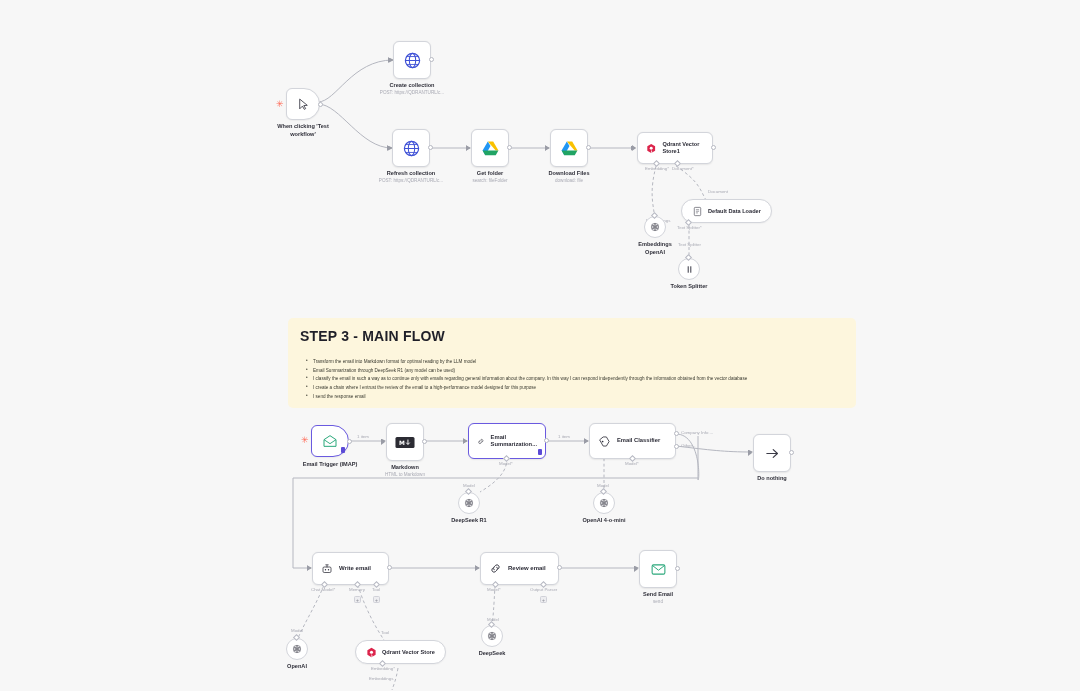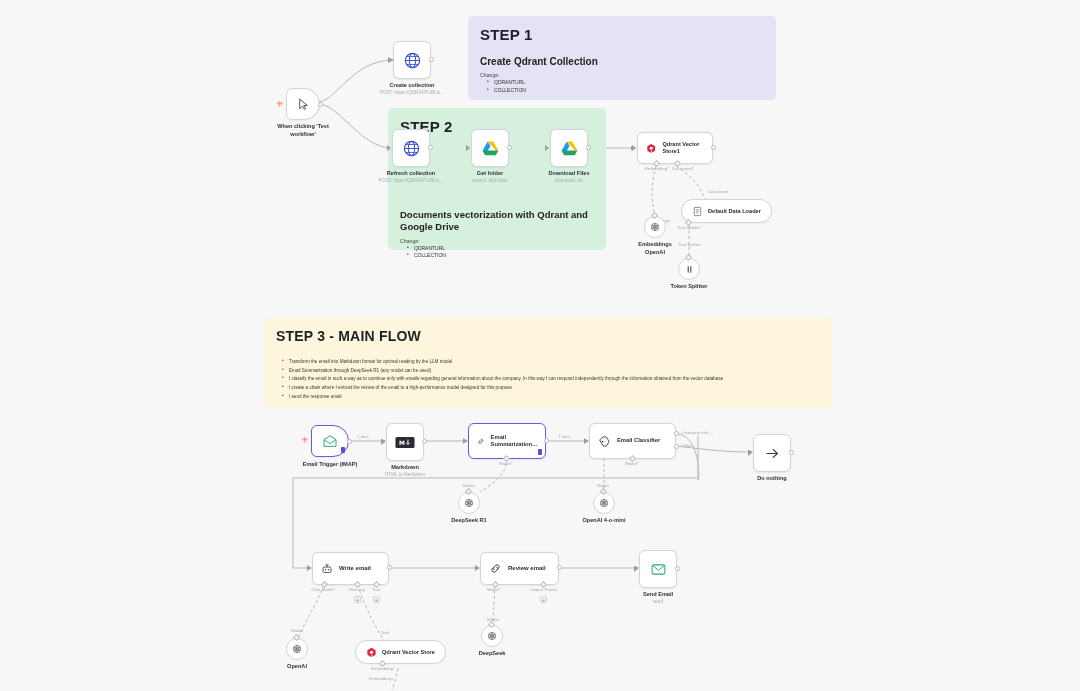--- a/index.html
+++ b/index.html
@@ -18,21 +18,21 @@
   .sticky{position:absolute;border-radius:5px;padding:10px 12px;box-sizing:border-box;}
   .sticky .step-title{font-size:15px;font-weight:700;letter-spacing:.2px;color:#1f1f28;margin:0 0 12px 0;}
   .sticky .note-h{font-size:10px;font-weight:700;color:#222;margin:0 0 4px 0;line-height:1.3;}
   .sticky .note-sub{font-size:5.2px;color:#444;margin:0 0 1px 0;}
   .sticky ul{margin:0;padding-left:9px;list-style:none;}
   .sticky li{font-size:5px;color:#333;line-height:1.55;position:relative;padding-left:5px;}
   .sticky li:before{content:"•";position:absolute;left:-2px;top:-1px;}
 
   #sticky-step1{left:468px;top:16px;width:308px;height:84px;background:#e3e3f5;}
   #sticky-step2{left:388px;top:108px;width:218px;height:142px;background:#d6f0de;}
-  #sticky-step3{left:264px;top:318px;width:568px;height:90px;background:#fdf6dd;}
+  #sticky-step3{left:288px;top:318px;width:568px;height:90px;background:#fdf6dd;}
   #sticky-step3 .step-title{font-size:14px;margin-bottom:14px;}
   #sticky-step3 ul{padding-left:8px;}
   #sticky-step3 li{font-size:4.6px;line-height:1.9;color:#3a3a30;}
 
   
   .node{position:absolute;box-sizing:border-box;}
   .nbox{
     background:#fff;border:1px solid #d3d5db;border-radius:6px;
     display:flex;align-items:center;justify-content:center;
     box-shadow:0 .5px 1.5px rgba(0,0,0,.07);
@@ -125,40 +125,21 @@
       <path d="M689,225 C689,243 689,248 689,258"></path>
       <path d="M507,458 C507,470 500,480 480,492"></path>
       <path d="M604,458 C604,472 604,480 604,492"></path>
       <path d="M324,585 C316,605 306,620 298,638"></path>
       <path d="M358,585 C362,600 372,622 384,640"></path>
       <path d="M398,668 C396,680 394,684 392,690"></path>
       <path d="M495,585 C494,605 493,620 492,625"></path>
     </g>
   </svg>
 
-  <div class="sticky" id="sticky-step1">
-    <div class="step-title">STEP 1</div>
-    <div class="note-h">Create Qdrant Collection</div>
-    <div class="note-sub">Change:</div>
-    <ul>
-      <li>QDRANTURL</li>
-      <li>COLLECTION</li>
-    </ul>
-  </div>
-
-  <div class="sticky" id="sticky-step2">
-    <div class="step-title">STEP 2</div>
-    <div style="height:62px"></div>
-    <div class="note-h" style="font-size:9.5px;white-space:normal;width:196px;">Documents vectorization with Qdrant and Google Drive</div>
-    <div class="note-sub">Change:</div>
-    <ul>
-      <li>QDRANTURL</li>
-      <li>COLLECTION</li>
-    </ul>
-  </div>
+
 
   <div class="sticky" id="sticky-step3">
     <div class="step-title">STEP 3 - MAIN FLOW</div>
     <ul>
       <li>Transform the email into Markdown format for optimal reading by the LLM model</li>
       <li>Email Summarization through DeepSeek R1 (any model can be used)</li>
       <li>I classify the email in such a way as to continue only with emails regarding general information about the company. In this way I can respond independently through the information obtained from the vector database</li>
       <li>I create a chain where I entrust the review of the email to a high-performance model designed for this purpose</li>
       <li>I send the response email</li>
     </ul>

